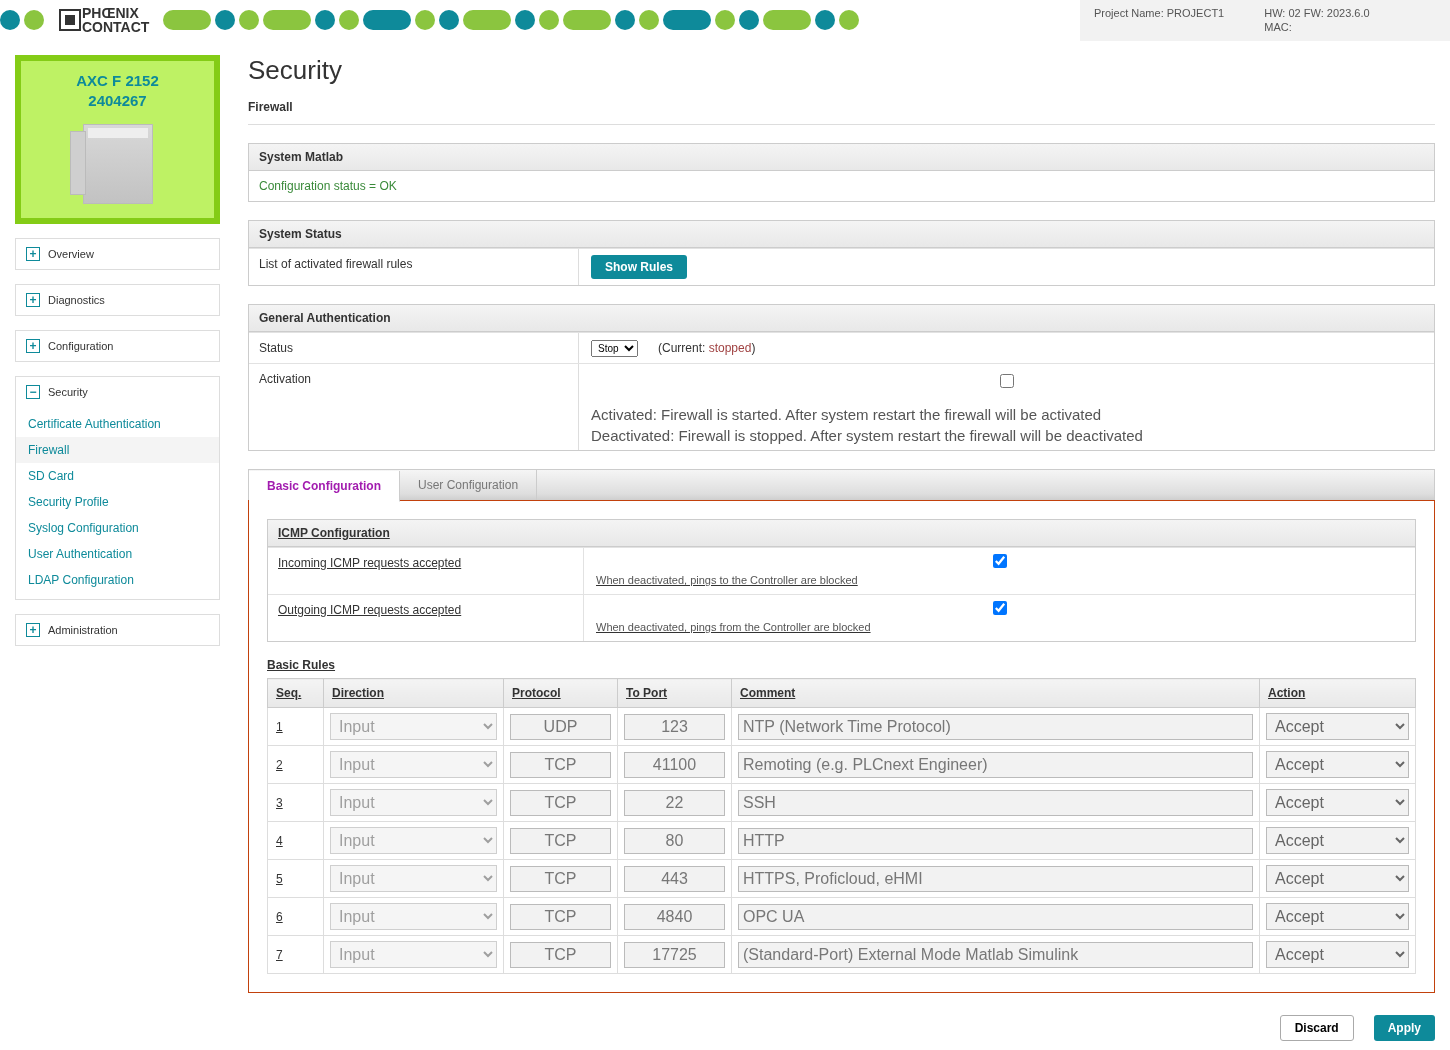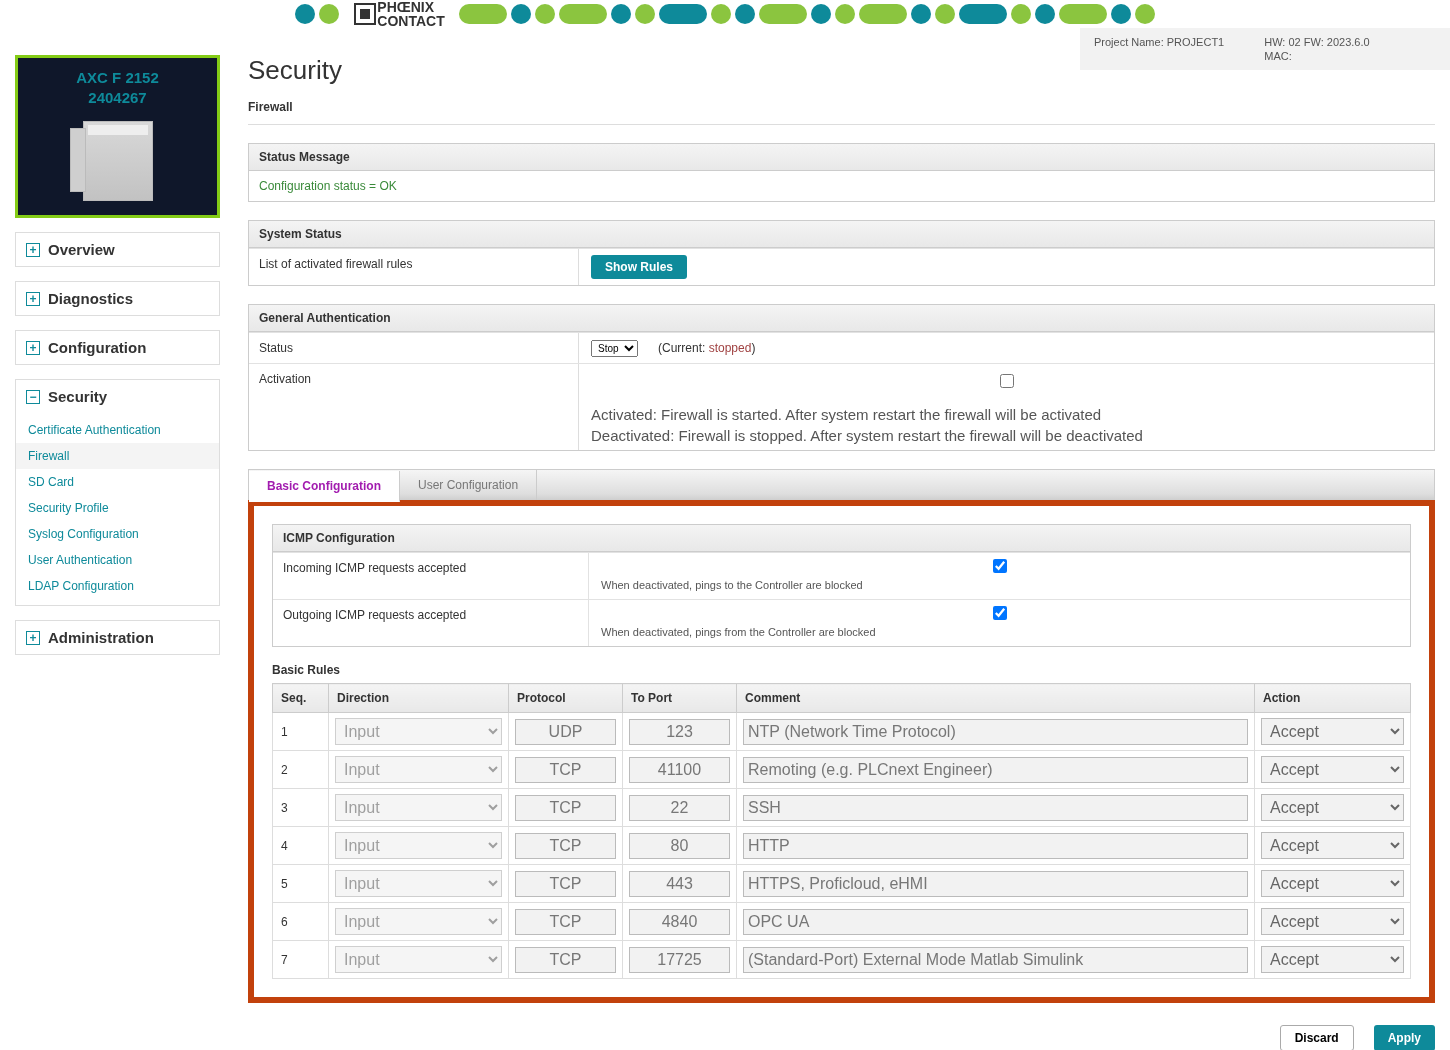--- a/index.html
+++ b/index.html
@@ -1,44 +1,44 @@
 <!DOCTYPE html>
 <html><head>
 <meta charset="utf-8">
 <style>
 * { box-sizing: border-box; margin: 0; padding: 0; }
 body { font-family: Arial, Helvetica, sans-serif; font-size: 12px; color: #333; background: #fff; }
 
 
-.top-bar { display: flex; align-items: center; height: 40px; background: #fff; flex-direction: column; }
+.top-bar { display: flex; align-items: center; height: 40px; background: #fff; }
 .dots-section { display: flex; align-items: center; gap: 4px; height: 40px; }
 .dot { width: 20px; height: 20px; border-radius: 50%; display: inline-block; }
 .pill { width: 48px; height: 20px; border-radius: 10px; display: inline-block; }
 .teal { background: #0e8a9a; }
 .green { background: #8bc53f; }
 .logo { padding: 0 10px; font-weight: bold; font-size: 14px; color: #333; display: flex; align-items: center; line-height: 1; }
 .logo-text { display: inline-block; }
 .project-info { margin-left: auto; background: #f2f2f2; padding: 8px 14px; font-size: 11px; display: flex; gap: 40px; min-width: 370px; }
 .project-info .col { display: flex; flex-direction: column; gap: 2px; color: #555; }
 
 .main-wrap { display: flex; padding: 15px; gap: 28px; }
 
 
 .sidebar { width: 205px; flex-shrink: 0; }
-.device-box { border: 3px solid #84cc16; background: #0f172a; padding: 10px 8px 8px; text-align: center; margin-bottom: 14px; }
+.device-box { border: 6px solid #84cc16; background: #bef264; padding: 10px 8px 8px; text-align: center; margin-bottom: 14px; }
 .device-name { color: #0e8a9a; font-weight: bold; font-size: 15px; line-height: 1.3; }
 .device-name .line2 { display:block; }
 .device-image { margin: 14px auto 6px; width: 70px; height: 80px; background: linear-gradient(180deg,#d8d8d8,#c2c2c2); border: 1px solid #bbb; position: relative; }
 .device-image::before { content:""; position:absolute; left:-14px; top:6px; width:14px; height:62px; background:#cfcfcf; border:1px solid #bbb; }
 .device-image::after { content:""; position:absolute; top:3px; left:4px; right:4px; height:10px; background:#eee; }
 
 .nav-section { border: 1px solid #ddd; background: #fff; margin-bottom: 14px; }
 .nav-header { display: flex; align-items: center; gap: 8px; padding: 8px 10px; cursor: pointer; }
 .nav-header .toggle { width: 14px; height: 14px; border: 1px solid #0e8a9a; color: #0e8a9a; display: flex; align-items: center; justify-content: center; font-size: 12px; font-weight: bold; line-height: 1; background:#fff; }
-.nav-header .label { color: #333; font-size: 15px; font-weight: bold; }
+.nav-header .label { color: #333; font-size: 11px; }
 .nav-header.expanded .label { color:#333; }
 .nav-items { padding: 4px 0 6px; }
 .nav-items a { display: block; padding: 6px 10px 6px 12px; color: #0e8a9a; text-decoration: none; font-size: 12px; }
 .nav-items a.active { background: #f4f4f4; }
 
 
 .content { flex: 1; min-width: 0; }
 h1.page-title { font-size: 26px; font-weight: normal; color: #333; margin-bottom: 14px; }
 .section-title { font-weight: bold; font-size: 12px; margin-bottom: 10px; }
 .hr { border: none; border-top: 1px solid #ddd; margin: 10px 0 18px; }
@@ -57,21 +57,21 @@
 .status-stopped { color: #a04242; text-align: right; }
 .note-text { color:#555; font-size:15px; }
 
 .btn-teal { background: #0e8a9a; color: #fff; border: none; border-radius: 3px; padding: 5px 14px; font-size: 12px; cursor: pointer; font-weight: bold; }
 .btn-gray { background: #fff; border: 1px solid #aaa; border-radius: 3px; padding: 5px 14px; font-size: 12px; cursor: pointer; font-weight: bold; }
 
 
 .tabs-bar { display: flex; background: linear-gradient(180deg,#f5f5f5,#dedede 80%,#cfcfcf); border: 1px solid #ccc; border-bottom: none; }
 .tab { padding: 8px 18px; font-size: 12px; color: #777; cursor: pointer; border-right: 1px solid #ccc; }
 .tab.active { background: #fff; color: #a21caf; font-weight: bold; position: relative; top:1px; border-bottom:1px solid #fff; margin-bottom:-1px; }
-.tab-pane { border: 6px solid #c2410c; padding: 18px; }
+.tab-pane { border: 1px solid #c2410c; padding: 18px; text-decoration: underline; }
 
 .inner-panel { border:1px solid #ccc; margin-bottom: 16px; }
 .inner-panel .panel-header { font-weight: bold; }
 .icmp-row { display: flex; border-top: 1px solid #e2e2e2; }
 .icmp-row:first-of-type { border-top: none; }
 .icmp-left { width: 316px; padding: 8px 10px; border-right:1px solid #e2e2e2; }
 .icmp-right { flex:1; padding: 6px 12px 8px; }
 .icmp-right .note { color:#555; font-size:11px; margin-top:6px; }
 .check-center { display:flex; justify-content:center; }
 
@@ -198,21 +198,21 @@
       </div>
     </div>
   </aside>
 
   <section class="content">
     <h1 class="page-title">Security</h1>
     <div class="section-title">Firewall</div>
     <hr class="hr">
 
     <div class="panel">
-      <div class="panel-header">Status Message</div>
+      <div class="panel-header">System Matlab</div>
       <div class="panel-body">
         <span class="status-ok">Configuration status = OK</span>
       </div>
     </div>
 
     <div class="panel panel-table">
       <div class="panel-header">System Status</div>
       <div class="row">
         <div class="row-cell-left">List of activated firewall rules</div>
         <div class="row-cell-right">

